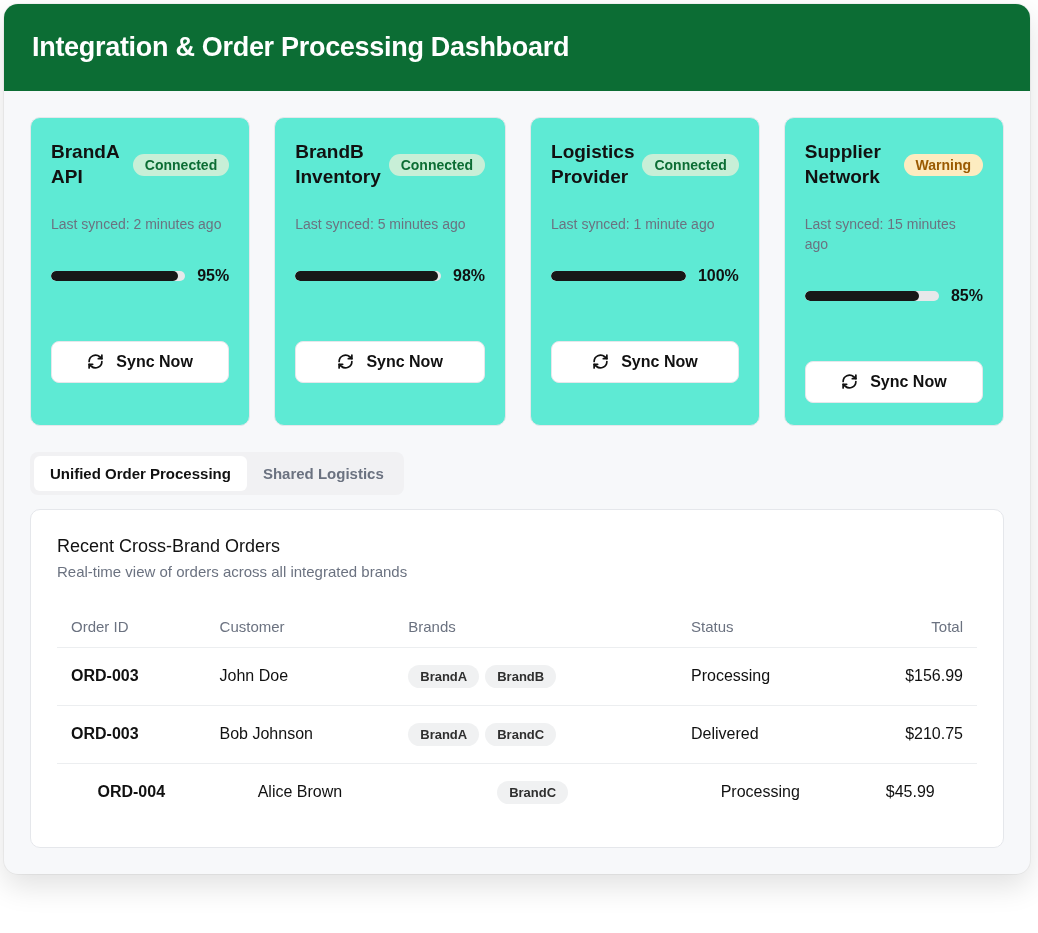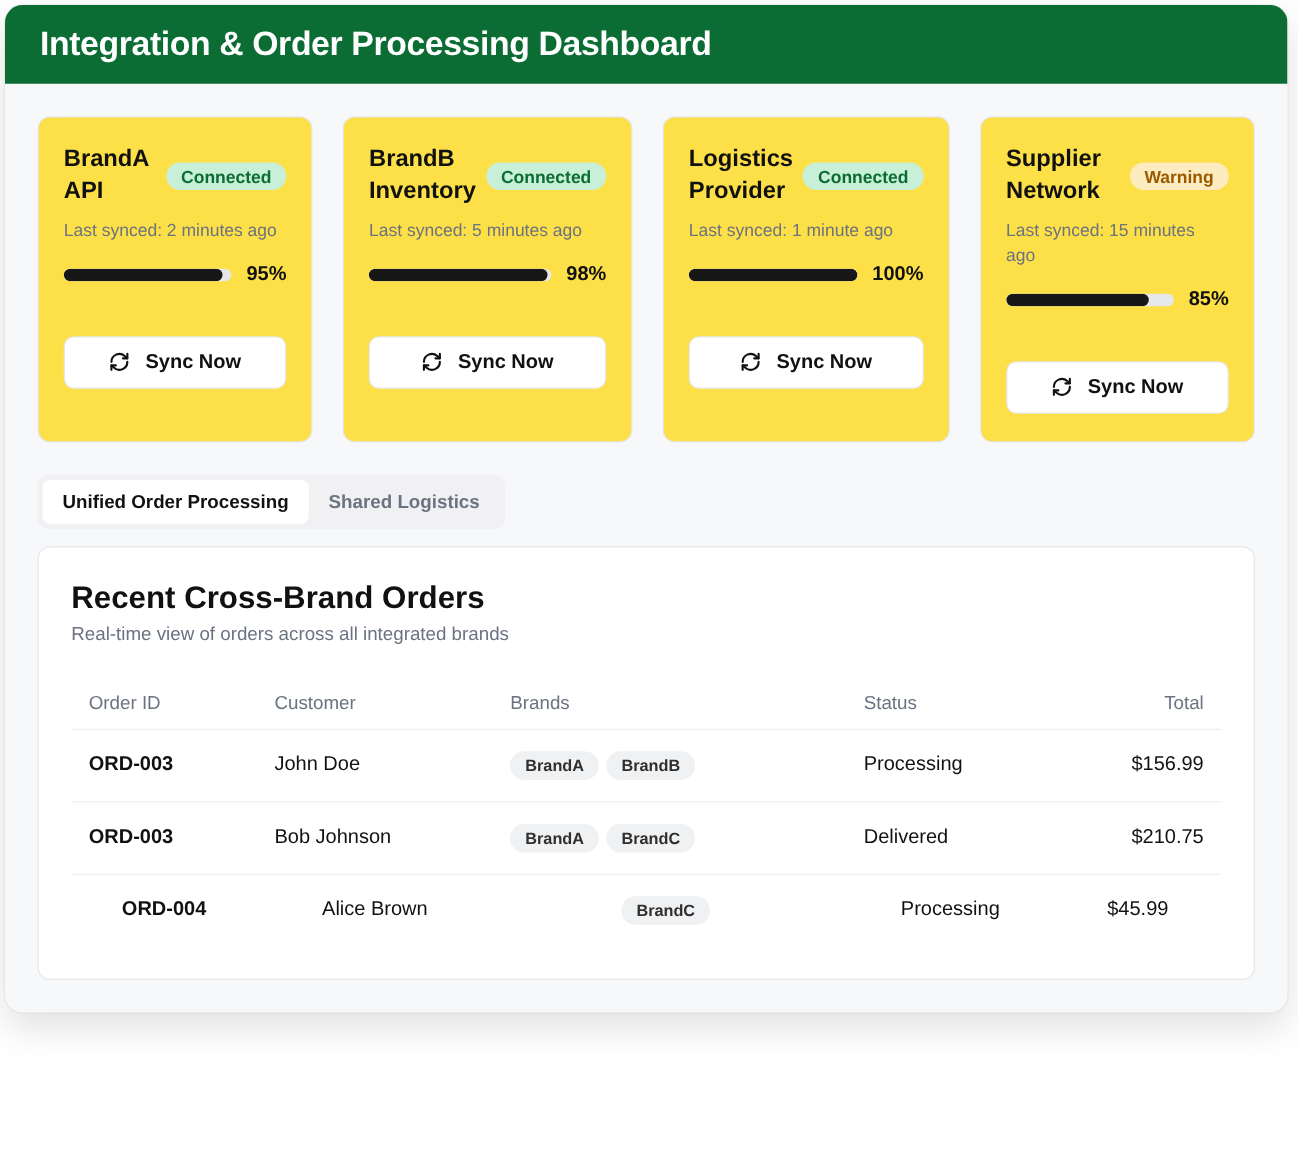--- a/index.html
+++ b/index.html
@@ -17,40 +17,41 @@
       border-radius: 14px;
       overflow: hidden;
       background: #f7f8fa;
       box-shadow: 0 0 0 1px rgba(0,0,0,0.04), 0 12px 30px rgba(0,0,0,0.12);
       margin: 4px;
       width: 1026px;
     }
     .header {
       background: #0c6d34;
       color: #fff;
-      padding: 16px 28px;
+      padding: 28px 28px;
     }
     .header h1 {
       font-size: 27px;
       font-weight: 800;
       letter-spacing: -0.3px;
     }
     .cards-row {
       display: grid;
       grid-template-columns: repeat(4, 1fr);
       gap: 24px;
       padding: 26px;
     }
     .card {
-      background: #fde047;
+      background: #5eead4;
       border: 1px solid #e5e7eb;
       border-radius: 10px;
       padding: 22px 20px 22px 20px;
       display: flex;
       flex-direction: column;
+      gap: 16px;
     }
     .card-top {
       display: flex;
       justify-content: space-between;
       align-items: flex-start;
       gap: 8px;
     }
     .card-title {
       font-size: 19px;
       font-weight: 700;
@@ -146,22 +147,22 @@
     }
 
     .orders-panel {
       margin: 14px 26px 26px 26px;
       background: #fff;
       border: 1px solid #e5e7eb;
       border-radius: 10px;
       padding: 26px;
     }
     .orders-title {
-      font-size: 25px;
-      font-weight: 700;
+      font-size: 18px;
+      font-weight: 400;
       color: #111;
     }
     .orders-sub {
       font-size: 15px;
       color: #6b7280;
       margin-top: 6px;
     }
     table {
       width: 100%;
       border-collapse: collapse;

